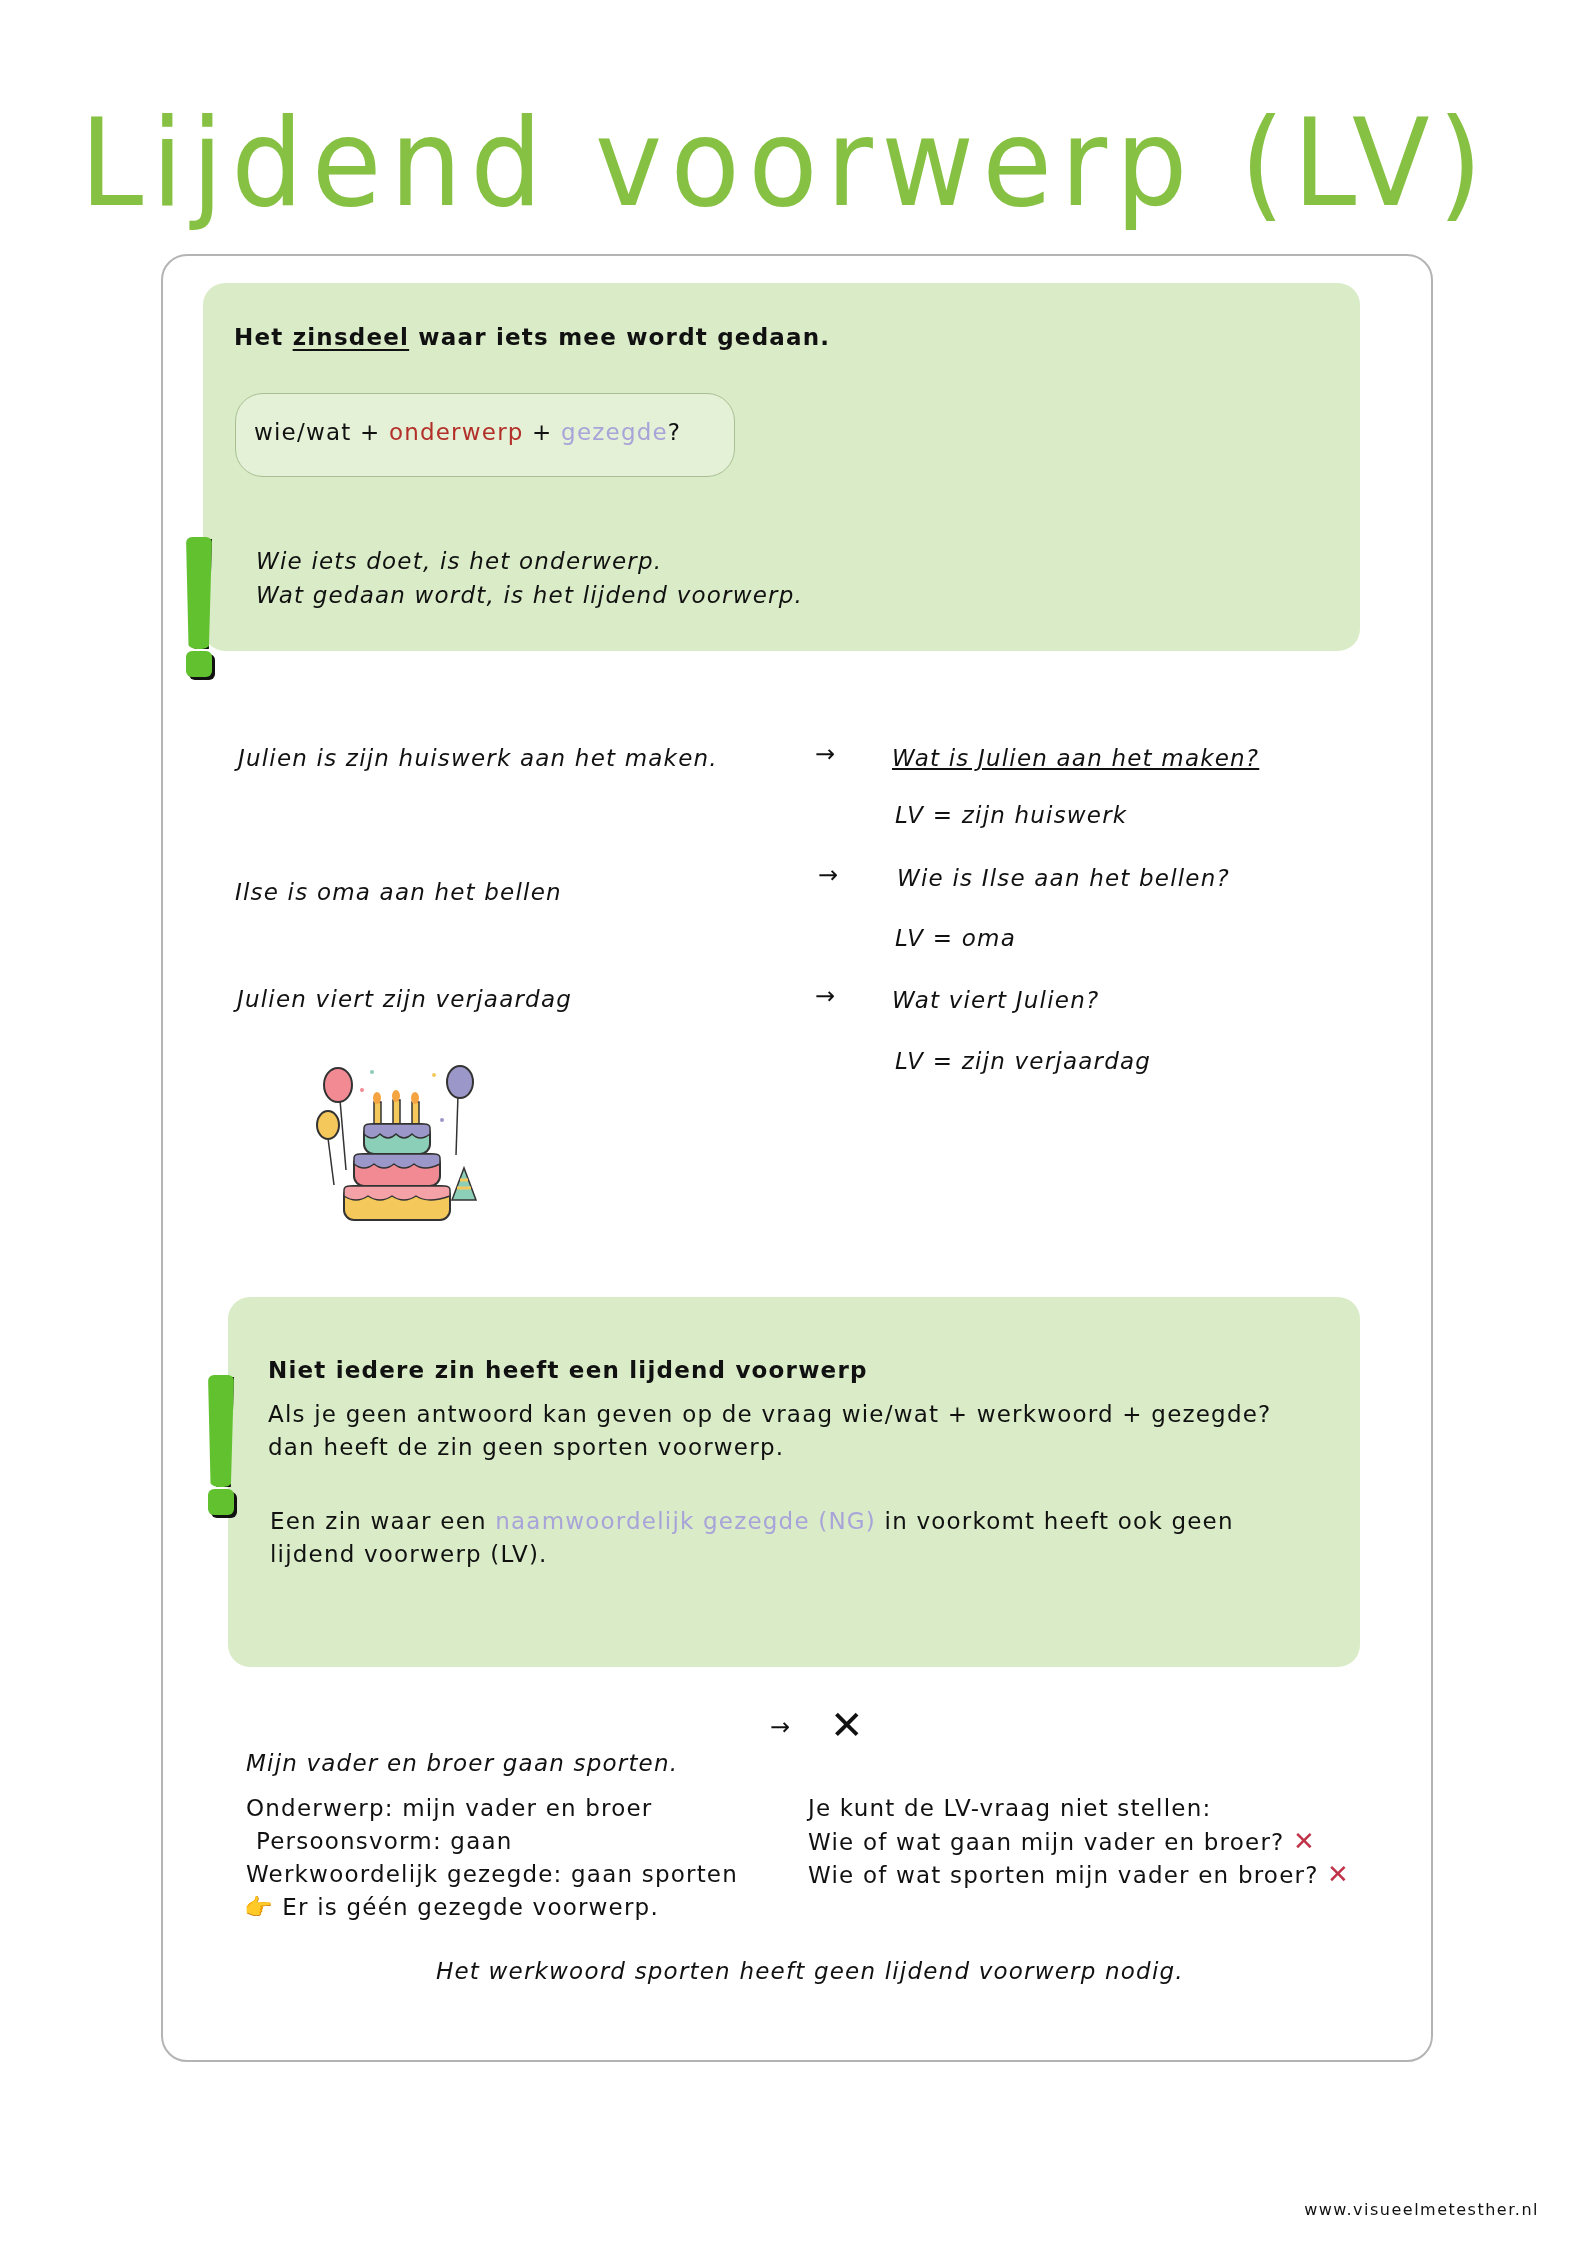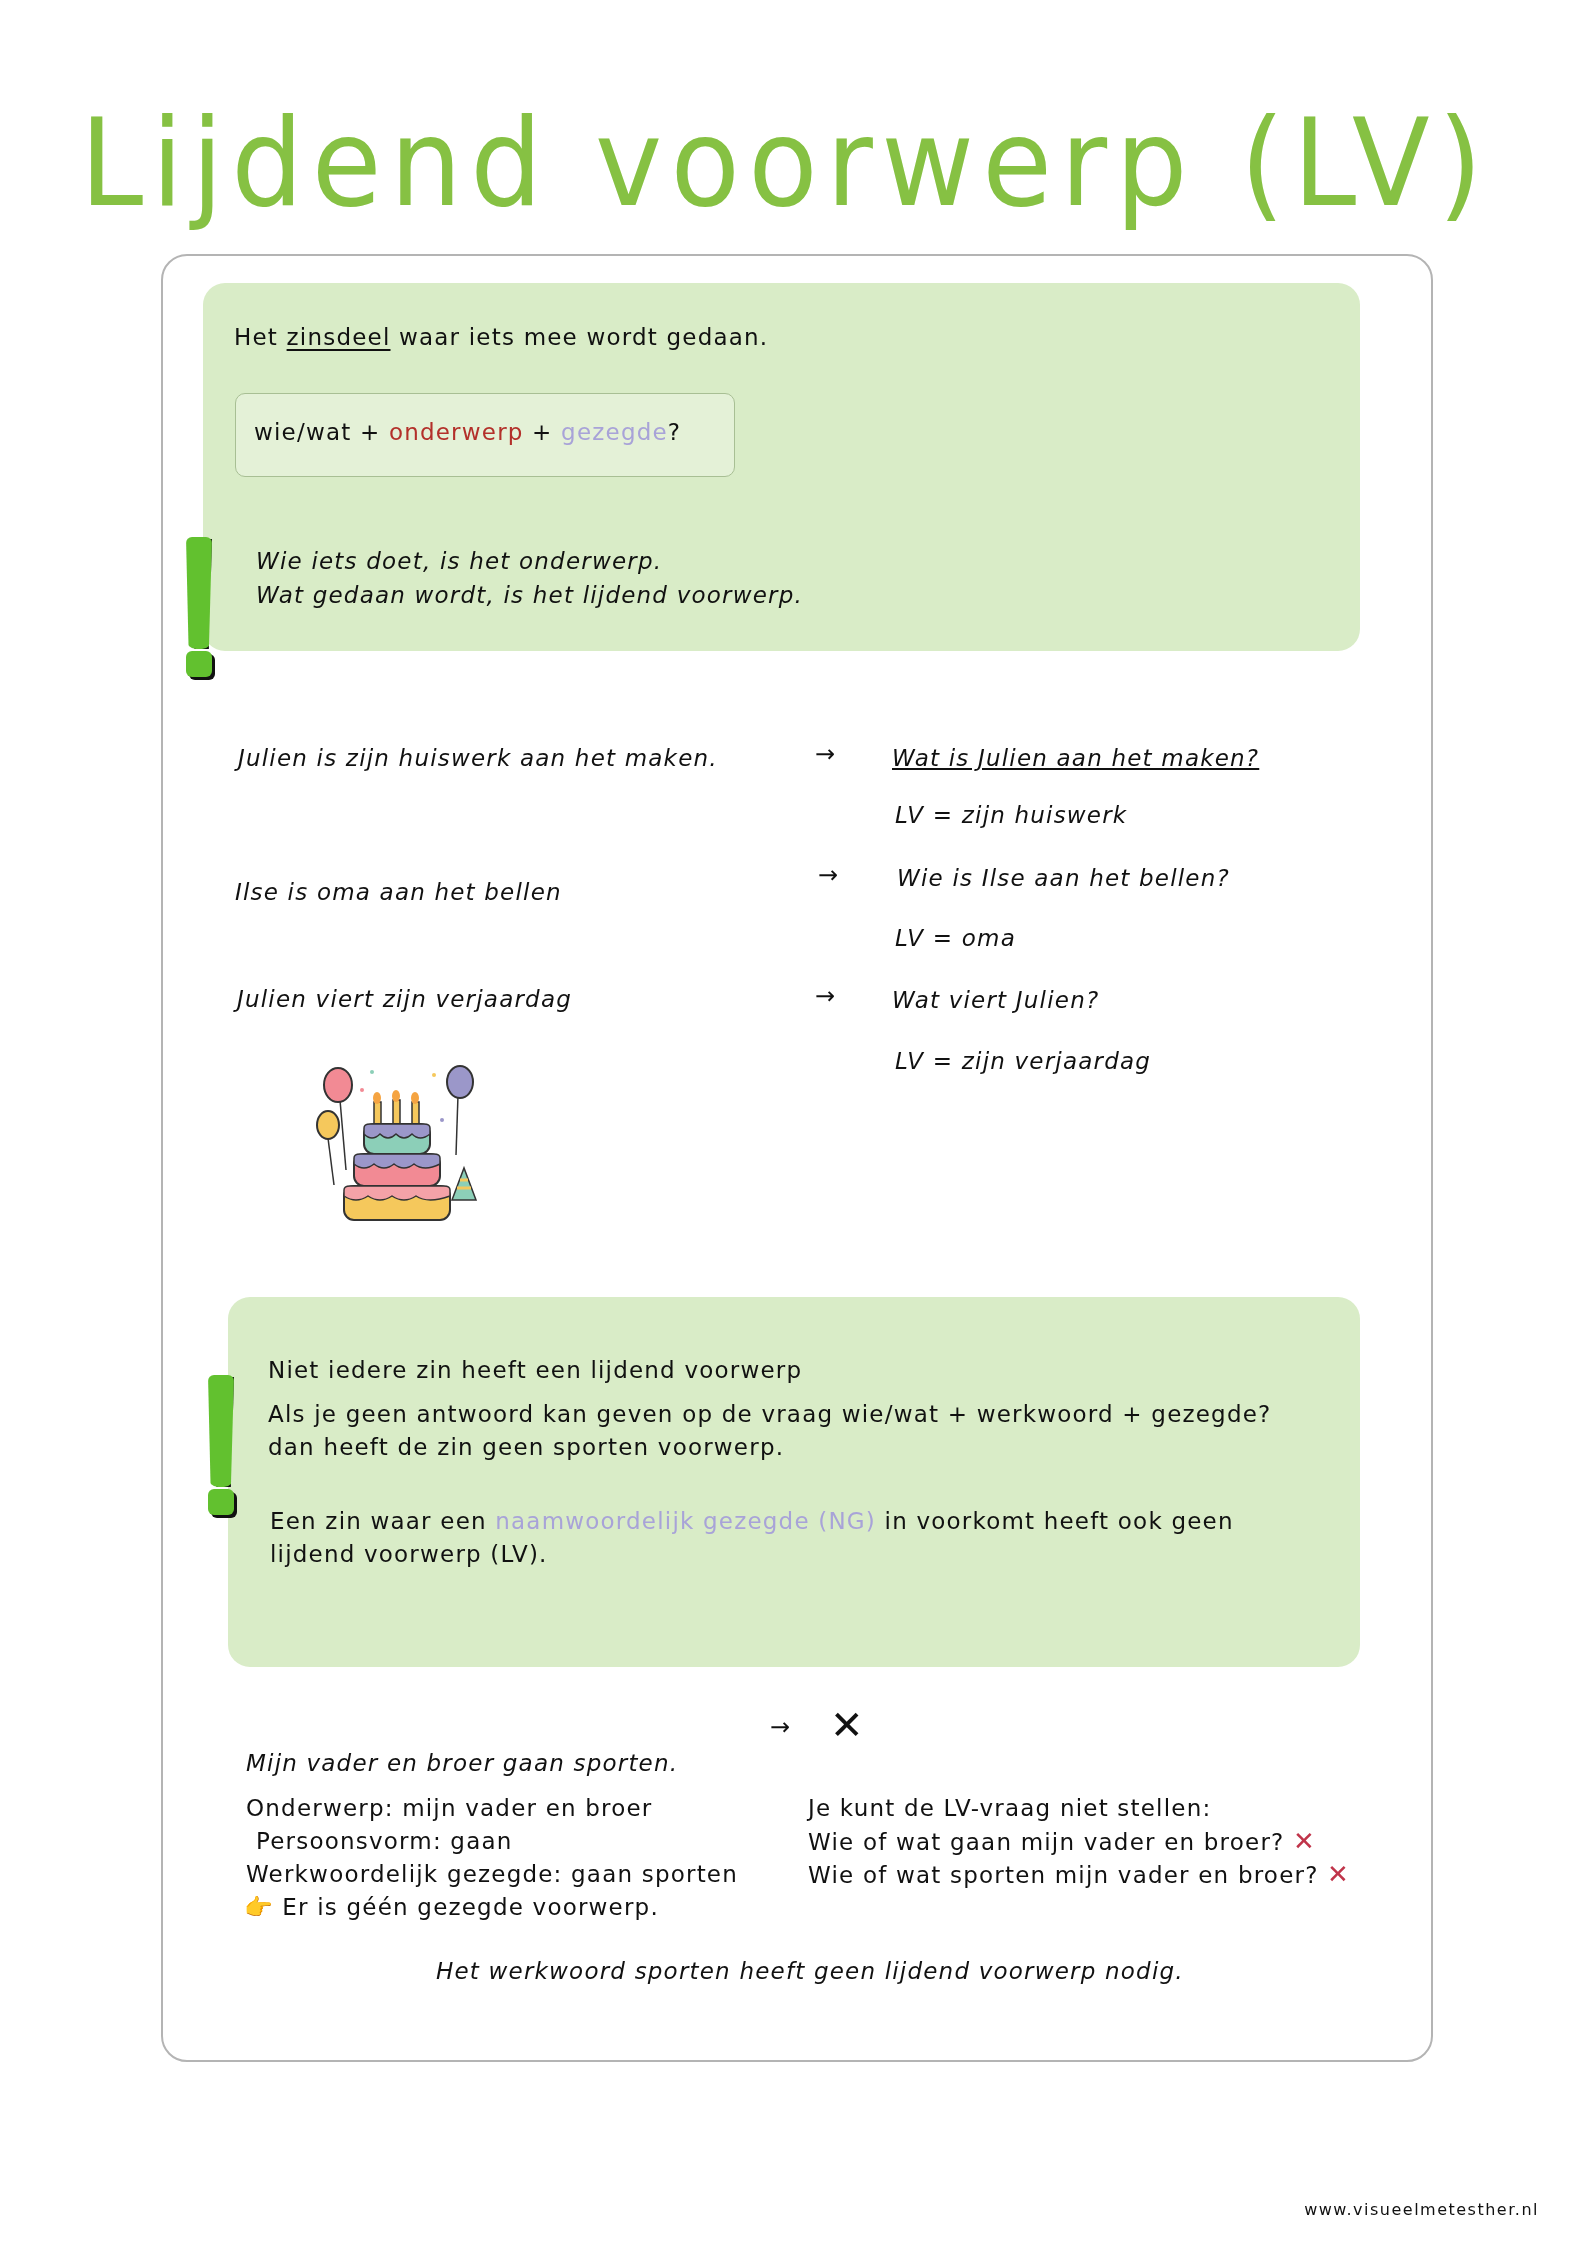--- a/index.html
+++ b/index.html
@@ -20,24 +20,24 @@
       border: 2px solid #b4b4b4; border-radius: 26px; box-sizing: border-box;
       background: #fff;
     }
     .green-box {
       background: #d9ecc7; border-radius: 22px;
     }
     .box1 { left: 203px; top: 283px; width: 1157px; height: 368px; }
     .box2 { left: 228px; top: 1297px; width: 1132px; height: 370px; }
     .txt { font-size: 23px; line-height: 33px; white-space: nowrap; letter-spacing: 1.2px; }
     .ital { font-style: italic; }
-    .bold { font-weight: normal; }
+    .bold { font-weight: bold; }
     .formula {
       left: 235px; top: 393px; width: 500px; height: 84px;
-      background: #e4f1d7; border: 1px solid #a8bf94; border-radius: 10px; box-sizing: border-box;
+      background: #e4f1d7; border: 1px solid #a8bf94; border-radius: 28px; box-sizing: border-box;
     }
     .formula .txt { position: absolute; left: 18px; top: 22px; }
     .red { color: #b3302a; }
     .lilac { color: #a8a3d8; }
     .excl {
       width: 30px;
     }
     .excl .bar {
       position: absolute; left: 0; top: 0; width: 26px; height: 112px;
       background: #62c12f; border-radius: 6px 6px 10px 10px;

